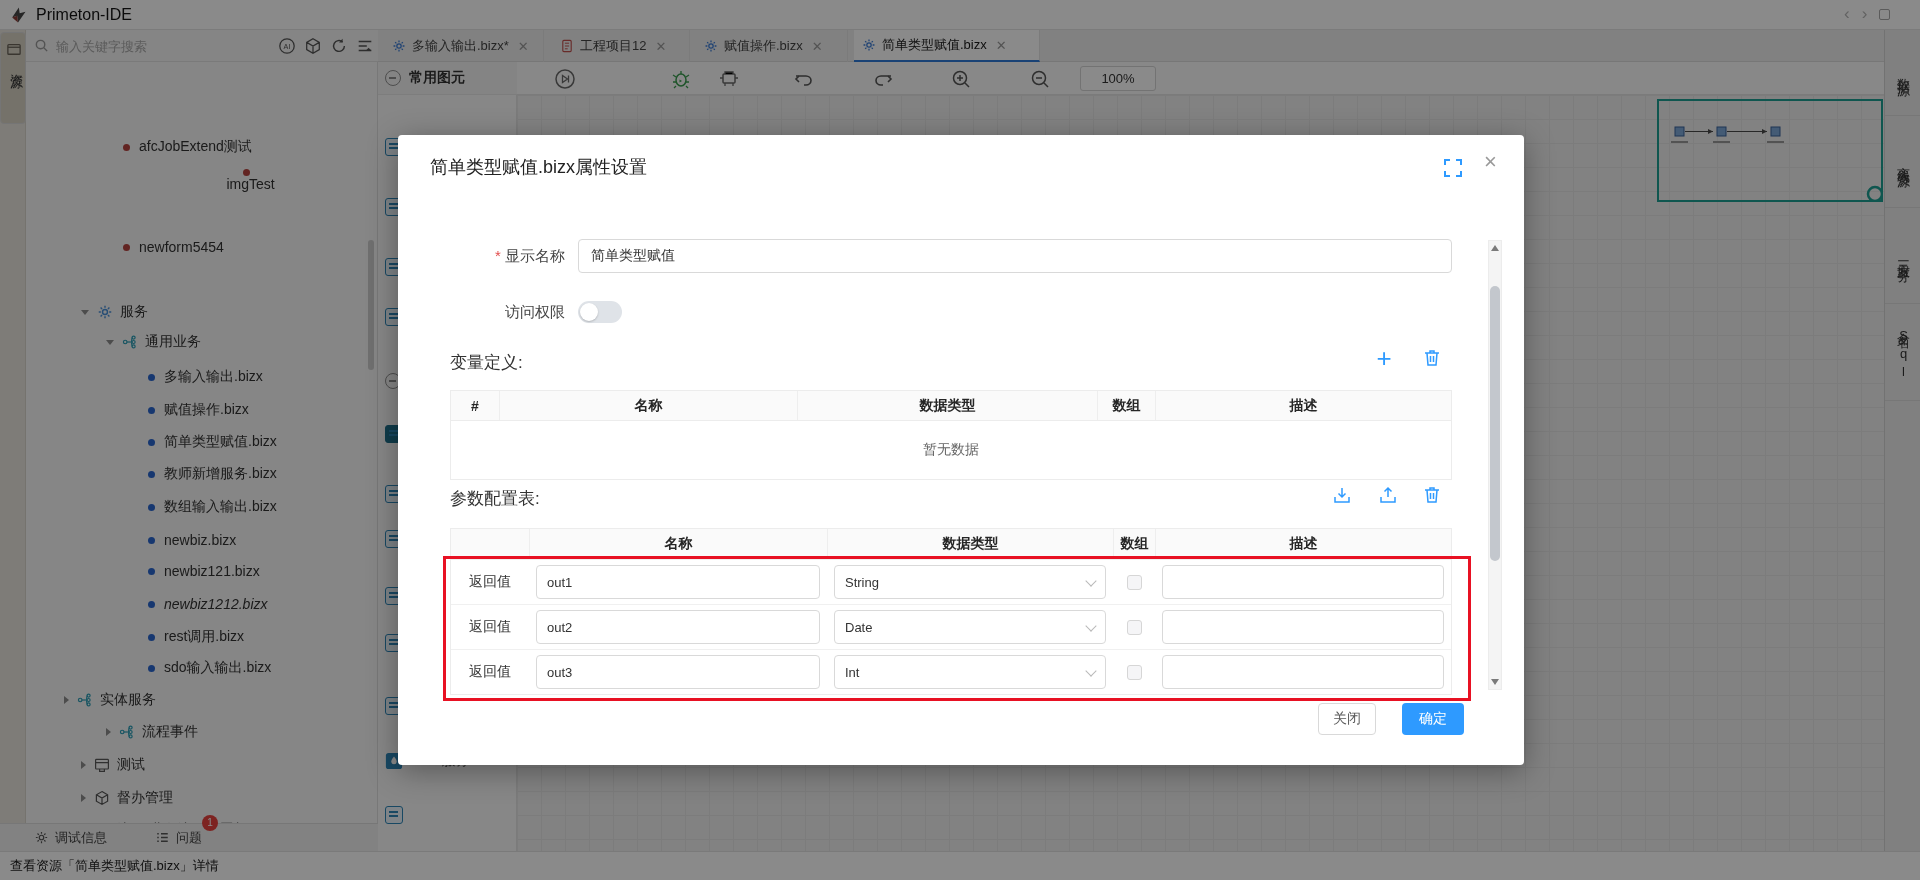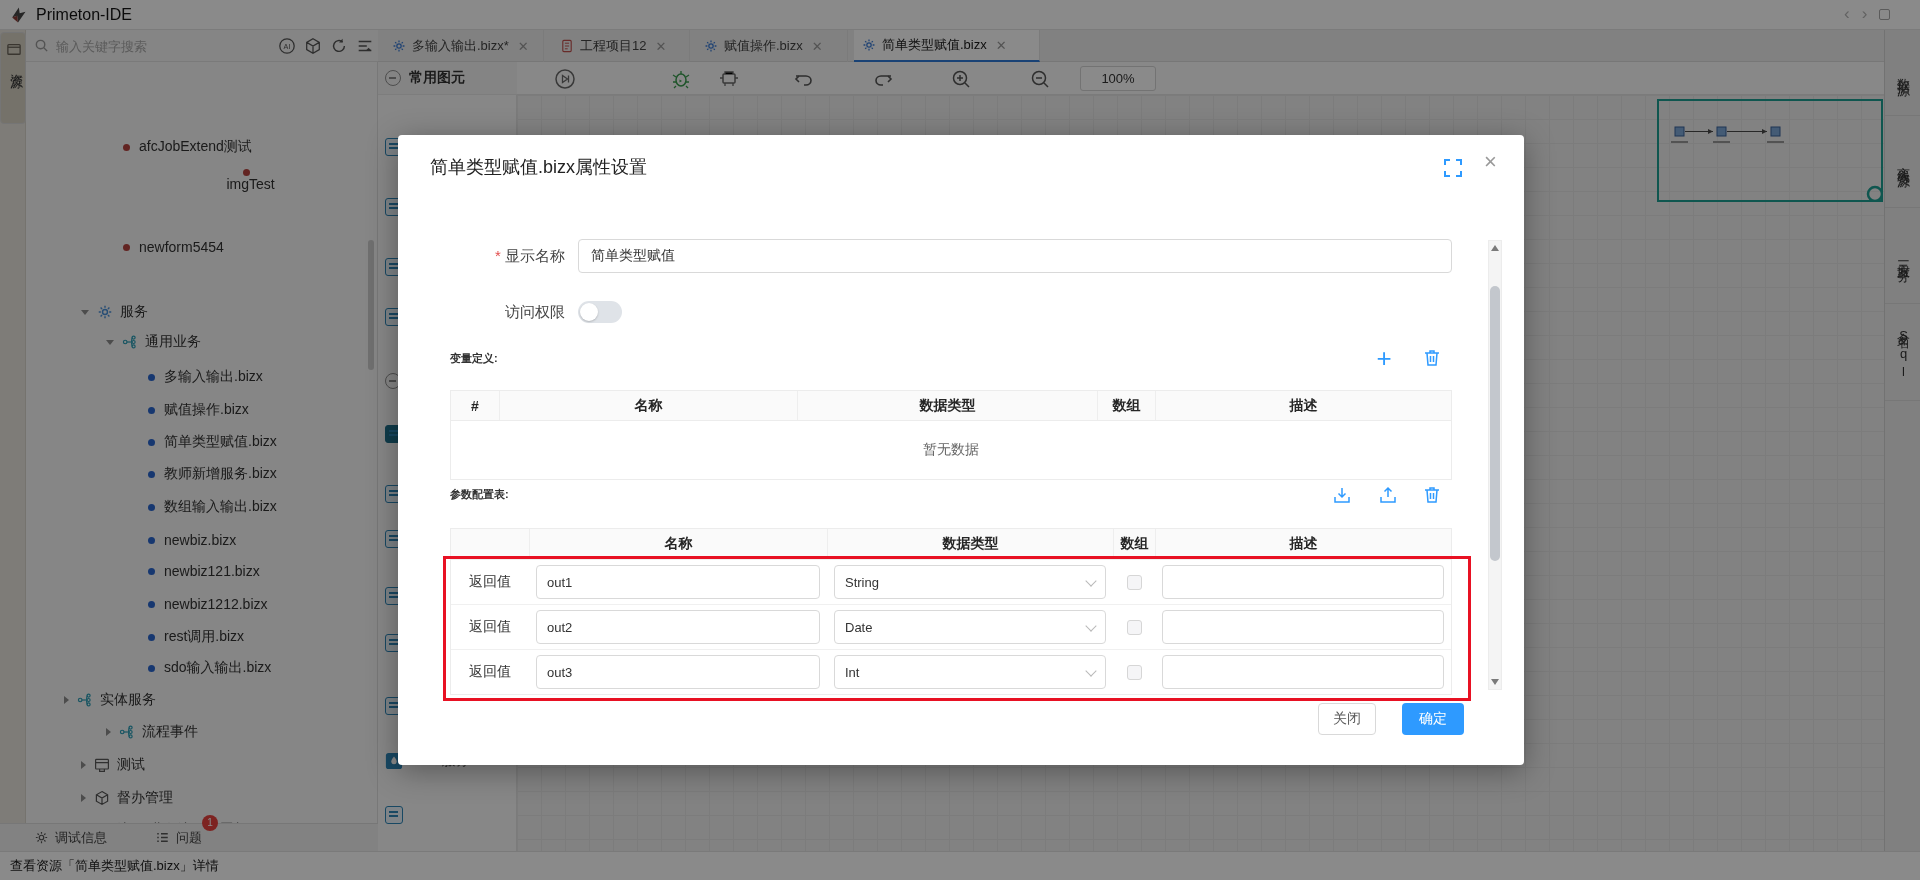--- a/index.html
+++ b/index.html
@@ -87,21 +87,21 @@
   .m-title{position:absolute;left:32px;top:20px;font-size:18px;color:#222;}
   .m-full{position:absolute;left:1046px;top:24px;width:18px;height:18px;cursor:pointer;}
   .m-close{position:absolute;left:1086px;top:16px;font-size:22px;color:#999;cursor:pointer;line-height:22px;}
   .f-label{position:absolute;font-size:15px;color:#444;text-align:right;}
   .req::before{content:"* ";color:#e34d4d;}
   .m-input{position:absolute;height:34px;border:1px solid #d9d9d9;border-radius:4px;font-size:14px;color:#333;
            padding:0 12px;outline:none;background:#fff;font-family:inherit;}
   .switch{position:absolute;left:180px;top:166px;width:44px;height:22px;background:#dfe3e8;border-radius:11px;cursor:pointer;}
   .switch::after{content:"";position:absolute;left:2px;top:2px;width:18px;height:18px;border-radius:50%;background:#fff;
                  box-shadow:0 1px 2px rgba(0,0,0,0.2);}
-  .sec-label{position:absolute;left:52px;font-size:11px;color:#333;font-weight:bold;}
+  .sec-label{position:absolute;left:52px;font-size:17px;color:#333;}
   .mic{position:absolute;width:20px;height:20px;cursor:pointer;}
   .plus{font-size:26px;color:#2e9aff;font-weight:300;line-height:18px;text-align:center;}
   .mtable{position:absolute;left:52px;width:1002px;border:1px solid #ececec;}
   .mt-head{display:flex;height:30px;background:#fafafa;border-bottom:1px solid #ececec;}
   .mt-head div{display:flex;align-items:center;justify-content:center;font-weight:700;font-size:14px;color:#262626;
                border-left:1px solid #eee;height:100%;}
   .mt-head div:first-child{border-left:none;}
   .mt-empty{height:58px;display:flex;align-items:center;justify-content:center;color:#666;font-size:14px;background:#fff;}
   .mt-row{display:flex;height:45px;background:#fff;border-top:1px solid #f0f0f0;}
   .mt-row:first-child{border-top:none;}
@@ -247,21 +247,21 @@
         <span class="tlabel">数组输入输出.bizx</span>
       </div>
     <div class="trow indB" style="top:497px;">
         <span class="dot blue"></span>
         <span class="tlabel">newbiz.bizx</span>
       </div>
     <div class="trow indB" style="top:528px;">
         <span class="dot blue"></span>
         <span class="tlabel">newbiz121.bizx</span>
       </div>
-    <div class="trow indB" style="top:561px;">
+    <div class="trow indB" style="top:561px;font-style:italic;">
         <span class="dot blue"></span>
         <span class="tlabel">newbiz1212.bizx</span>
       </div>
     <div class="trow indB" style="top:594px;">
         <span class="dot blue"></span>
         <span class="tlabel">rest调用.bizx</span>
       </div>
     <div class="trow indB" style="top:625px;">
         <span class="dot blue"></span>
         <span class="tlabel">sdo输入输出.bizx</span>

